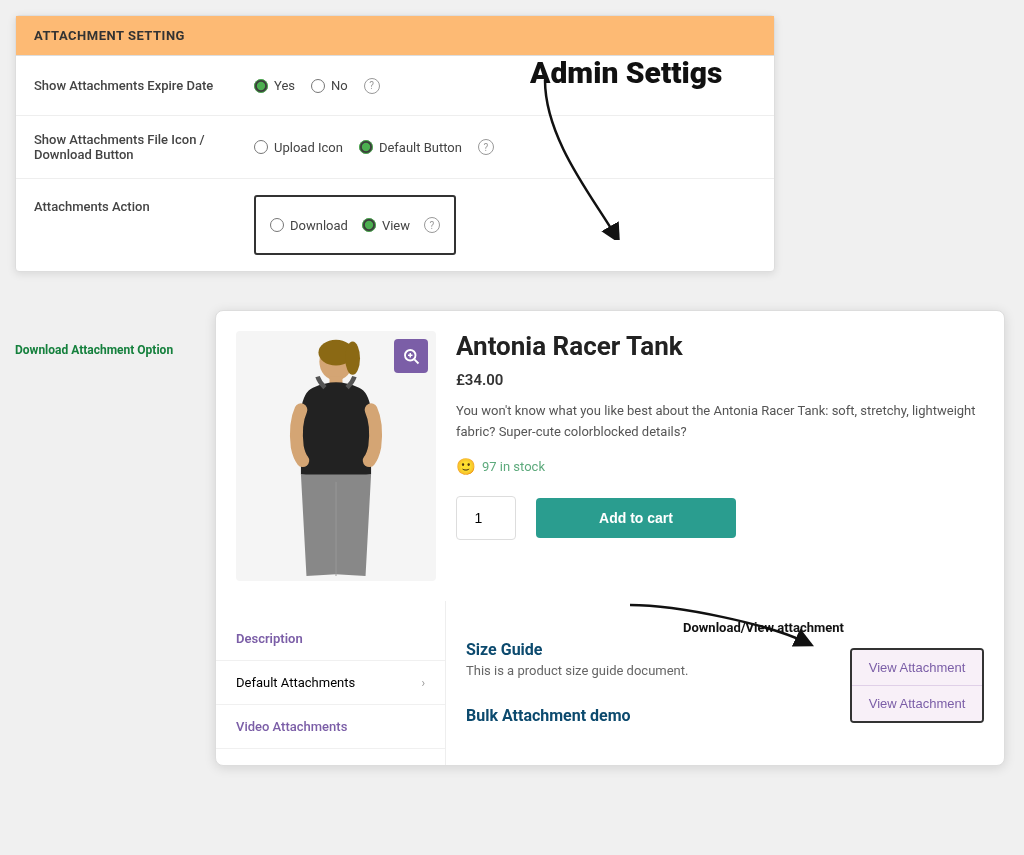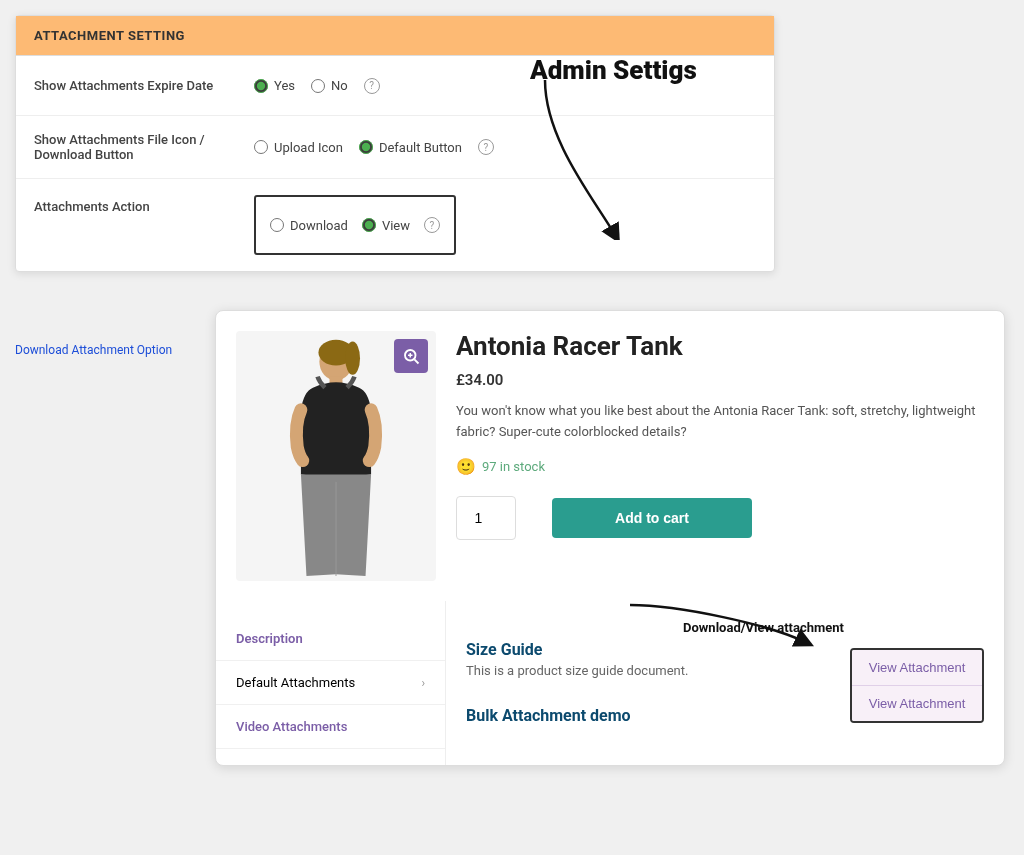--- a/index.html
+++ b/index.html
@@ -127,21 +127,21 @@
     .action-note a {
       color: #2a7e5e;
       text-decoration: underline;
     }
 
     
     .admin-settings-label {
       position: absolute;
       top: 55px;
       left: 530px;
-      font-size: 26px;
+      font-size: 30px;
       font-weight: 900;
       color: #111;
       z-index: 20;
       white-space: nowrap;
     }
 
     
     .product-panel {
       position: absolute;
       top: 310px;
@@ -235,21 +235,21 @@
       margin-bottom: 20px;
     }
 
     .stock-icon {
       font-size: 16px;
     }
 
     .cart-row {
       display: flex;
       align-items: center;
-      gap: 36px;
+      gap: 20px;
       margin-bottom: 10px;
     }
 
     .quantity-input {
       width: 60px;
       height: 44px;
       border: 1px solid #ddd;
       border-radius: 4px;
       text-align: center;
       font-size: 14px;
@@ -364,22 +364,22 @@
     .view-attachment-box .view-attachment-btn + .view-attachment-btn {
       border-top: 1px solid #e0d0e8;
     }
 
     
     .download-attachment-option-label {
       position: absolute;
       top: 343px;
       left: 15px;
       font-size: 12px;
-      font-weight: 400;
-      color: #1d4ed8;
+      font-weight: 700;
+      color: #15803d;
       width: 195px;
     }
 
     
     .curved-arrow {
       position: absolute;
     }
   </style>
 </head>
 <body>

